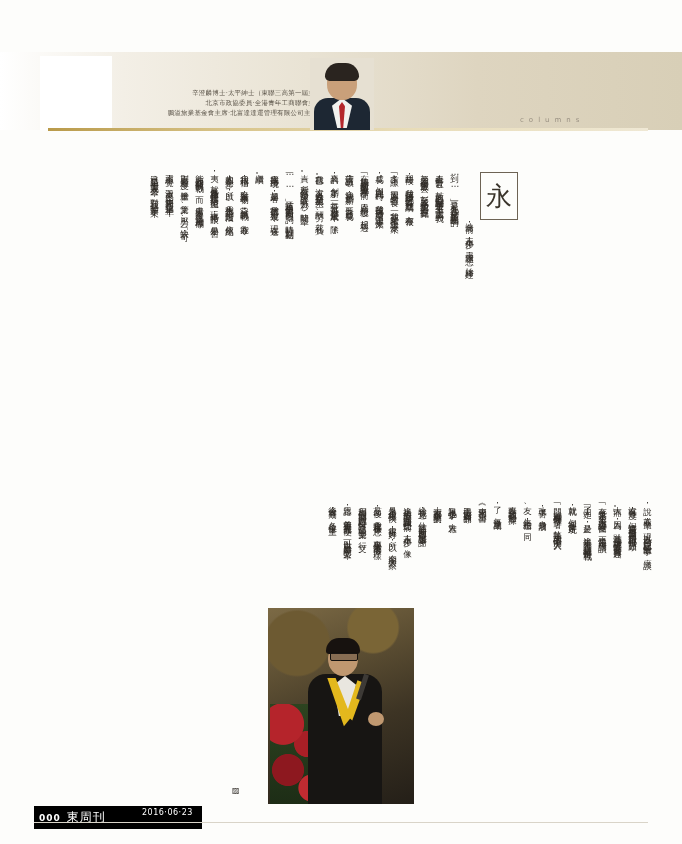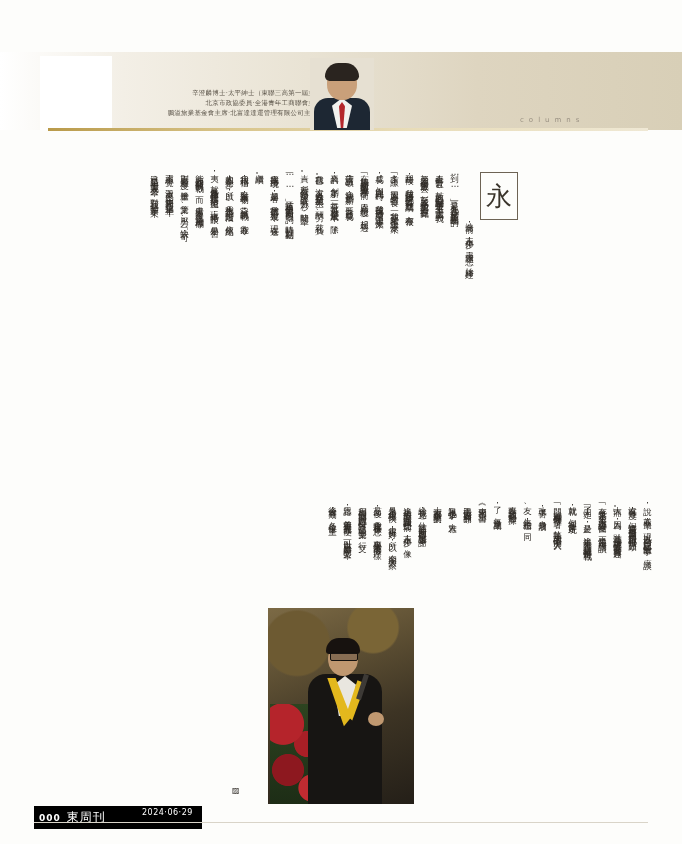--- a/index.html
+++ b/index.html
@@ -250,16 +250,16 @@
     <div class="ph-hair"></div>
     <div class="ph-glass"></div>
     <div class="ph-mic"></div>
     <div class="ph-hand"></div>
   </div>
 
   <div class="footer-bar">
     <span class="folio">000</span>
     <span class="pub-name">東周刊</span>
   </div>
-  <div class="pub-date">2024·06·29</div>
+  <div class="pub-date">2016·06·23</div>
   <div class="footer-line"></div>
 
 </div>
 
 </body></html>

